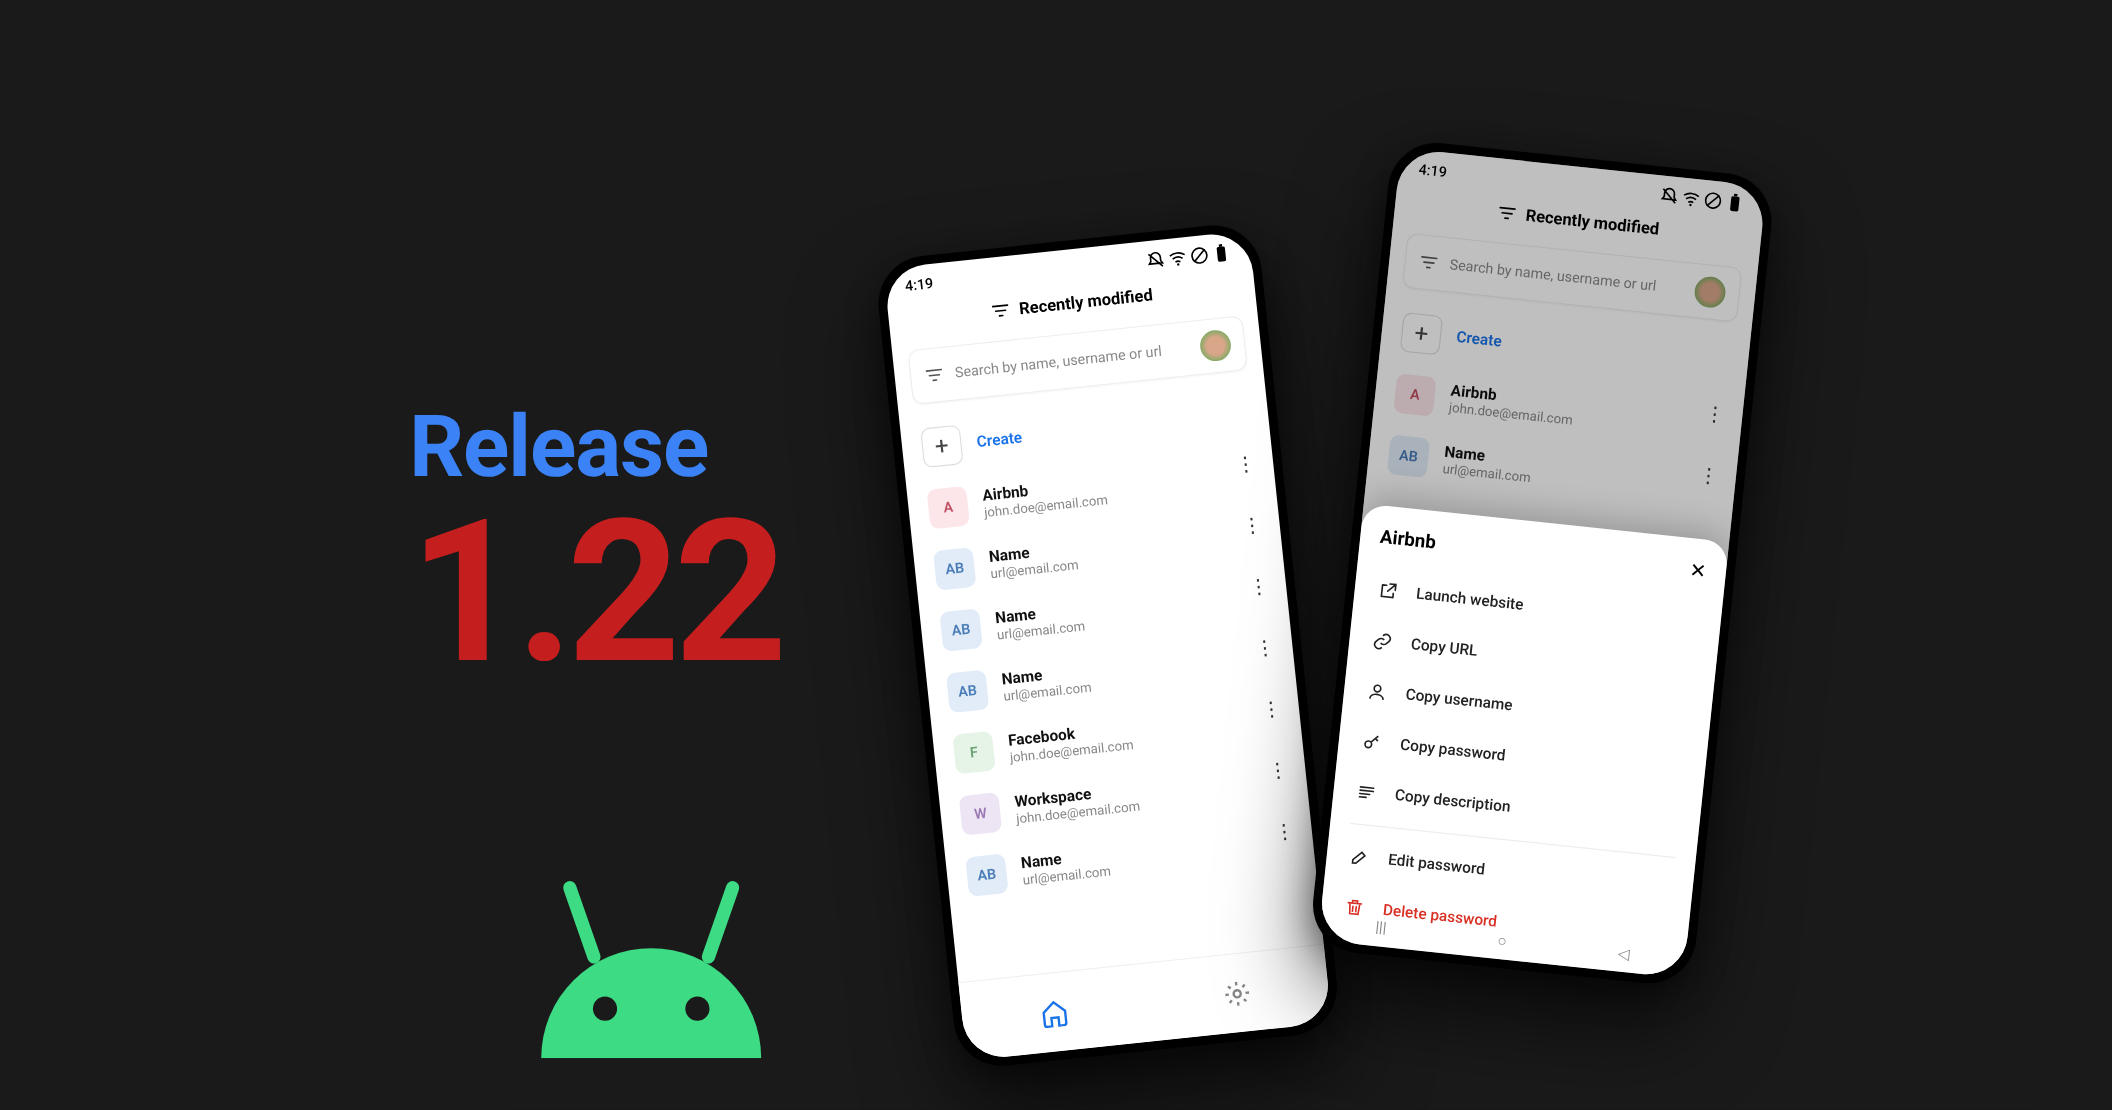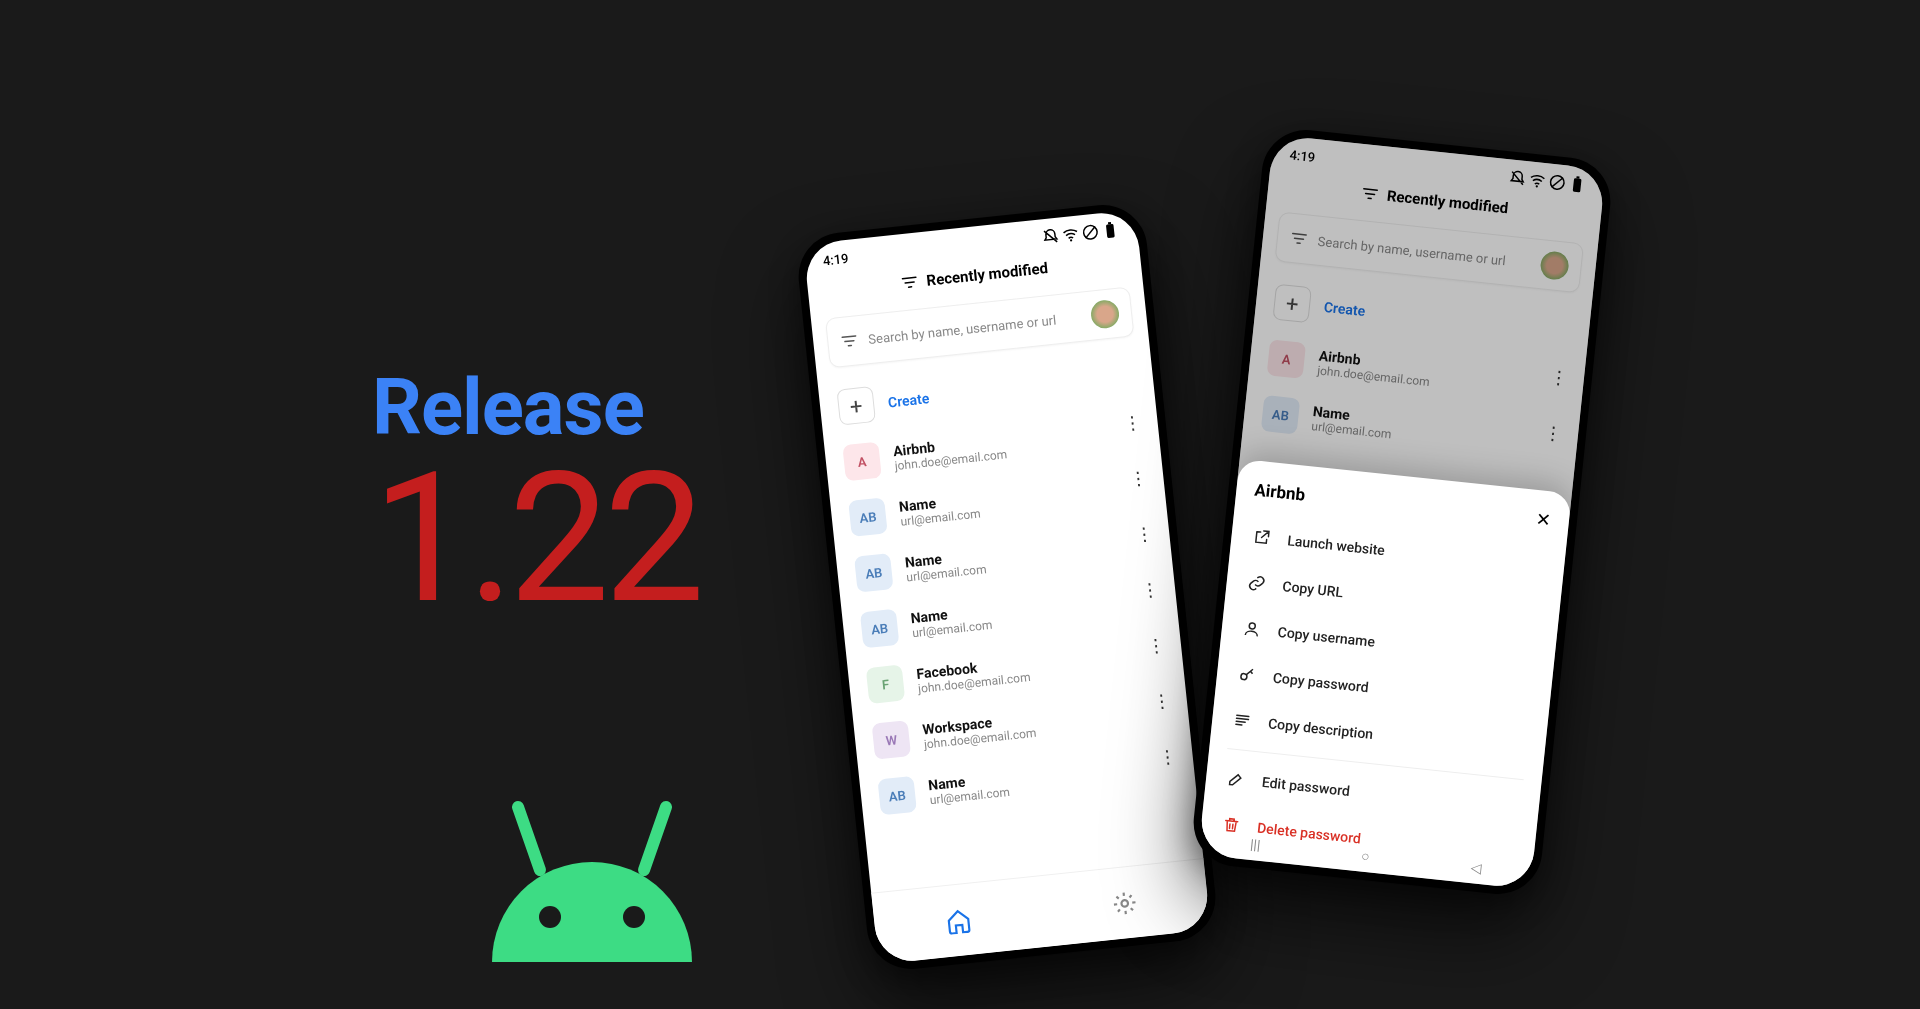--- a/index.html
+++ b/index.html
@@ -18,21 +18,21 @@
   width: 1536px;
   height: 795px;
   position: relative;
 }
 .headline {
   position: absolute;
   left: 180px;
   top: 255px;
 }
 .release-word { color: #3b82f6; font-size: 78px; font-weight: 700; letter-spacing: -1px; }
-.release-version { color: #c41e1e; font-size: 180px; font-weight: 400; letter-spacing: -6px; line-height: 0.9; margin-top: 5px; }
+.release-version { color: #c41e1e; font-size: 180px; font-weight: 700; letter-spacing: -6px; line-height: 0.9; margin-top: 5px; }
 .android-head {
   position: absolute;
   left: 270px;
   bottom: -60px;
   width: 260px;
   height: 200px;
 }
 .android-head svg { width: 100%; height: 100%; }
 
 

